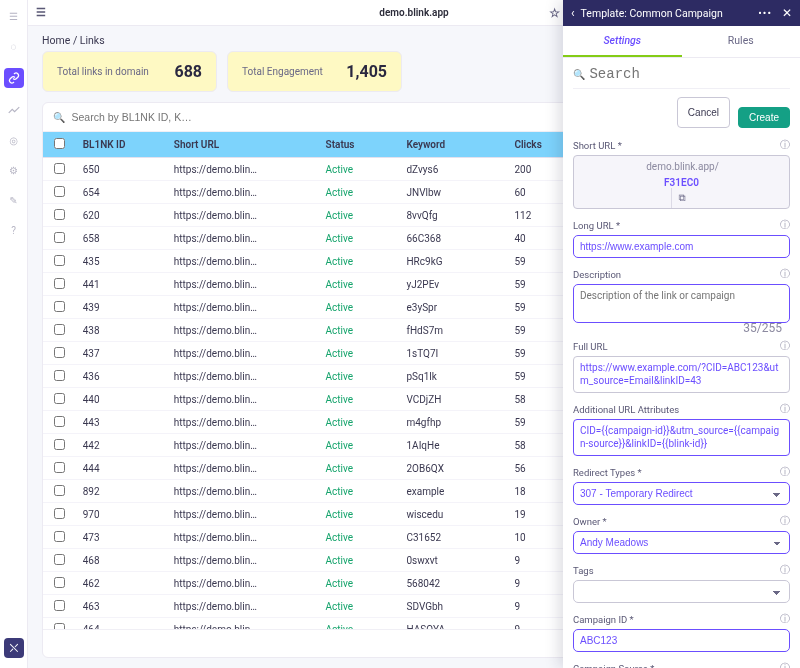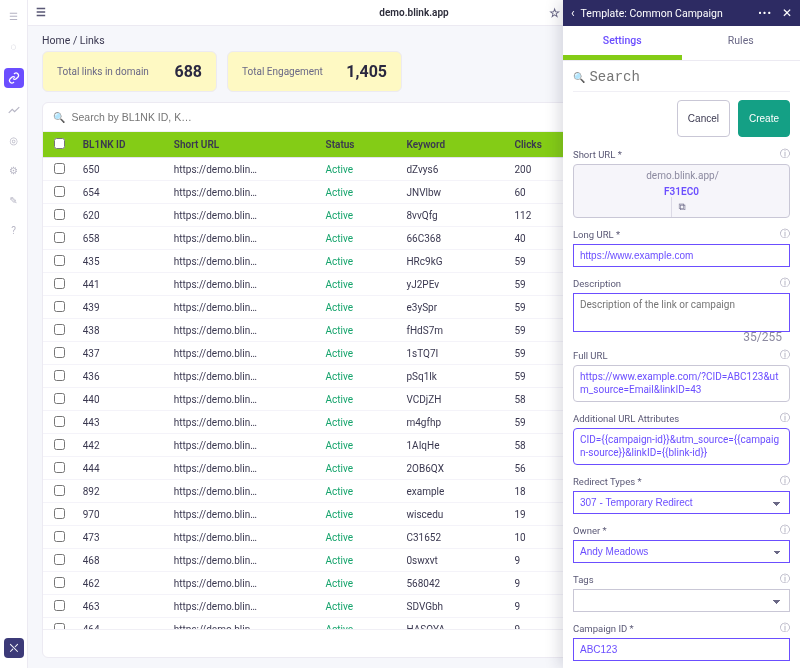--- a/index.html
+++ b/index.html
@@ -19,50 +19,50 @@
   .crumbs a { color:#3a3850; text-decoration:none;}
   .content { padding:0 14px 10px; flex:1; display:flex; flex-direction:column; min-height:0;}
   .stats { display:flex; gap:10px; margin-bottom:10px;}
   .stat { background:#fef9c3; border:1px solid #eceaf2; border-radius:6px; padding:10px 14px; flex:0 0 175px; display:flex; align-items:center; justify-content:space-between;}
   .stat .lbl { font-size:10px; color:#6a6886;}
   .stat .num { font-size:16px; font-weight:700; color:#2a2840;}
   .tablewrap { background:#fff; border:1px solid #eceaf2; border-radius:6px; flex:1; display:flex; flex-direction:column; min-height:0;}
   .search { display:flex; align-items:center; padding:8px 10px; border-bottom:1px solid #f0eff5; gap:6px;}
   .search input { flex:1; border:none; outline:none; font-size:10.5px; color:#8c8aa0;}
   table { width:100%; border-collapse:collapse; table-layout:fixed;}
-  thead th { background:#84cc16; font-size:10px; text-align:left; padding:6px 6px; font-weight:600; color:#3a3850; border-bottom:1px solid #e3e1ee;}
+  thead th { background:#7dd3fc; font-size:10px; text-align:left; padding:6px 6px; font-weight:600; color:#3a3850; border-bottom:1px solid #e3e1ee;}
   tbody td { font-size:10px; padding:4.5px 6px; border-bottom:1px solid #f4f3f9; color:#3a3850; white-space:nowrap; overflow:hidden; text-overflow:ellipsis;}
   tbody td:first-child, thead th:first-child { width:20px; text-align:center;}
   td .status { color:#14a36b;}
   .scroll { overflow-y:auto; flex:1;}
   .pager { border-top:1px solid #f0eff5; height:28px; display:flex; align-items:center; justify-content:flex-end; gap:6px; padding:0 10px; font-size:10px; color:#5a5875;}
   .pg { width:16px; height:16px; display:flex; align-items:center; justify-content:center; cursor:pointer;}
   .pg.cur { border:1px solid #6b4eff; color:#6b4eff; border-radius:3px;}
   .per { color:#9a98ae; margin-left:6px;}
   input[type=checkbox]{ width:11px; height:11px; }
   
   .panel { position:absolute; right:0; top:0; bottom:0; width:237px; background:#fff; box-shadow:-4px 0 14px rgba(30,28,60,.15); display:flex; flex-direction:column;}
   .ph { background:#2d2b63; color:#fff; height:26px; display:flex; align-items:center; padding:0 8px; gap:6px; font-size:10.5px;}
   .ph .back { font-size:12px; cursor:pointer;}
   .ph .dots { margin-left:auto; cursor:pointer; letter-spacing:1px;}
   .ph .close { cursor:pointer; font-size:12px; margin-left:4px;}
   .tabs { display:flex; border-bottom:1px solid #eceaf2; }
   .tab { flex:1; text-align:center; padding:8px 0; font-size:10.5px; color:#6a6886; cursor:pointer;}
-  .tab.active { color:#6b4eff; border-bottom:5px solid #84cc16; font-weight:500;}
+  .tab.active { color:#6b4eff; border-bottom:2px solid #84cc16; font-weight:500;font-style:italic;}
   .pbody { padding:8px 10px 14px; overflow-y:auto; flex:1;}
   .psearch { display:flex; align-items:center; gap:4px; color:#8c8aa0; border-bottom:1px solid #f0eff5; padding-bottom:6px;}
   .psearch input { flex:1; border:none; outline:none; font-size:14px;font-family:Liberation Mono, monospace;}
   .pactions { display:flex; justify-content:flex-end; gap:8px; margin:8px 0 10px;}
-  .btn { border-radius:4px; font-size:10px; padding:12px 10px; cursor:pointer;}
+  .btn { border-radius:4px; font-size:10px; padding:4px 10px; cursor:pointer;}
   .btn.cancel { background:#fff; border:1px solid #c9c7d6; color:#3a3850;}
-  .btn.create { background:#14a085; border:1px solid #14a085; color:#fff;}
+  .btn.create { background:#14a085; border:1px solid #14a085; color:#fff;margin-top:10px;}
   .fld { margin-bottom:9px; position:relative;}
   .fld label { display:flex; justify-content:space-between; align-items:center; font-size:9.5px; color:#5a5875; margin-bottom:3px;}
   .info { color:#9a98ae; font-size:10px;}
-  .inp, .sel, .ta { width:100%; border:1px solid #c9c7d6; border-radius:0; font-size:10px; padding:5px 6px; color:#3a3850; background:#fff; outline:none;}
+  .inp, .sel, .ta { width:100%; border:1px solid #c9c7d6; border-radius:5px; font-size:10px; padding:5px 6px; color:#3a3850; background:#fff; outline:none;}
   .inp.accent, .sel.accent, .ta.accent { border-color:#6b4eff; color:#6b4eff;}
   .ta { resize:none; height:39px; font-family:inherit;}
   .sel { appearance:none; -webkit-appearance:none; background-image:linear-gradient(45deg,transparent 50%,#6a6886 50%),linear-gradient(135deg,#6a6886 50%,transparent 50%); background-position:calc(100% - 12px) 10px,calc(100% - 8px) 10px; background-size:4px 4px,4px 4px; background-repeat:no-repeat; padding-right:20px;}
   .short-url-box { display:flex; align-items:center; border:1px solid #c9c7d6; border-radius:4px; background:#f6f5fa; font-size:10px;flex-direction:column;}
   .short-url-box .pre { color:#8c8aa0; padding:5px 4px 5px 6px;}
   .short-url-box .code { color:#6b4eff; font-weight:600; flex:1;}
   .short-url-box .copy { border-left:1px solid #dcdae6; padding:4px 6px; color:#6a6886; cursor:pointer;}
   .count { position:absolute; right:8px; bottom:-10px; font-size:12px; color:#8c8aa0;}
   .fullurl { border:1px solid #c9c7d6; border-radius:4px; padding:5px 6px; font-size:10px; color:#6b4eff; word-break:break-all; line-height:1.25;}
   svg { display:block; }

